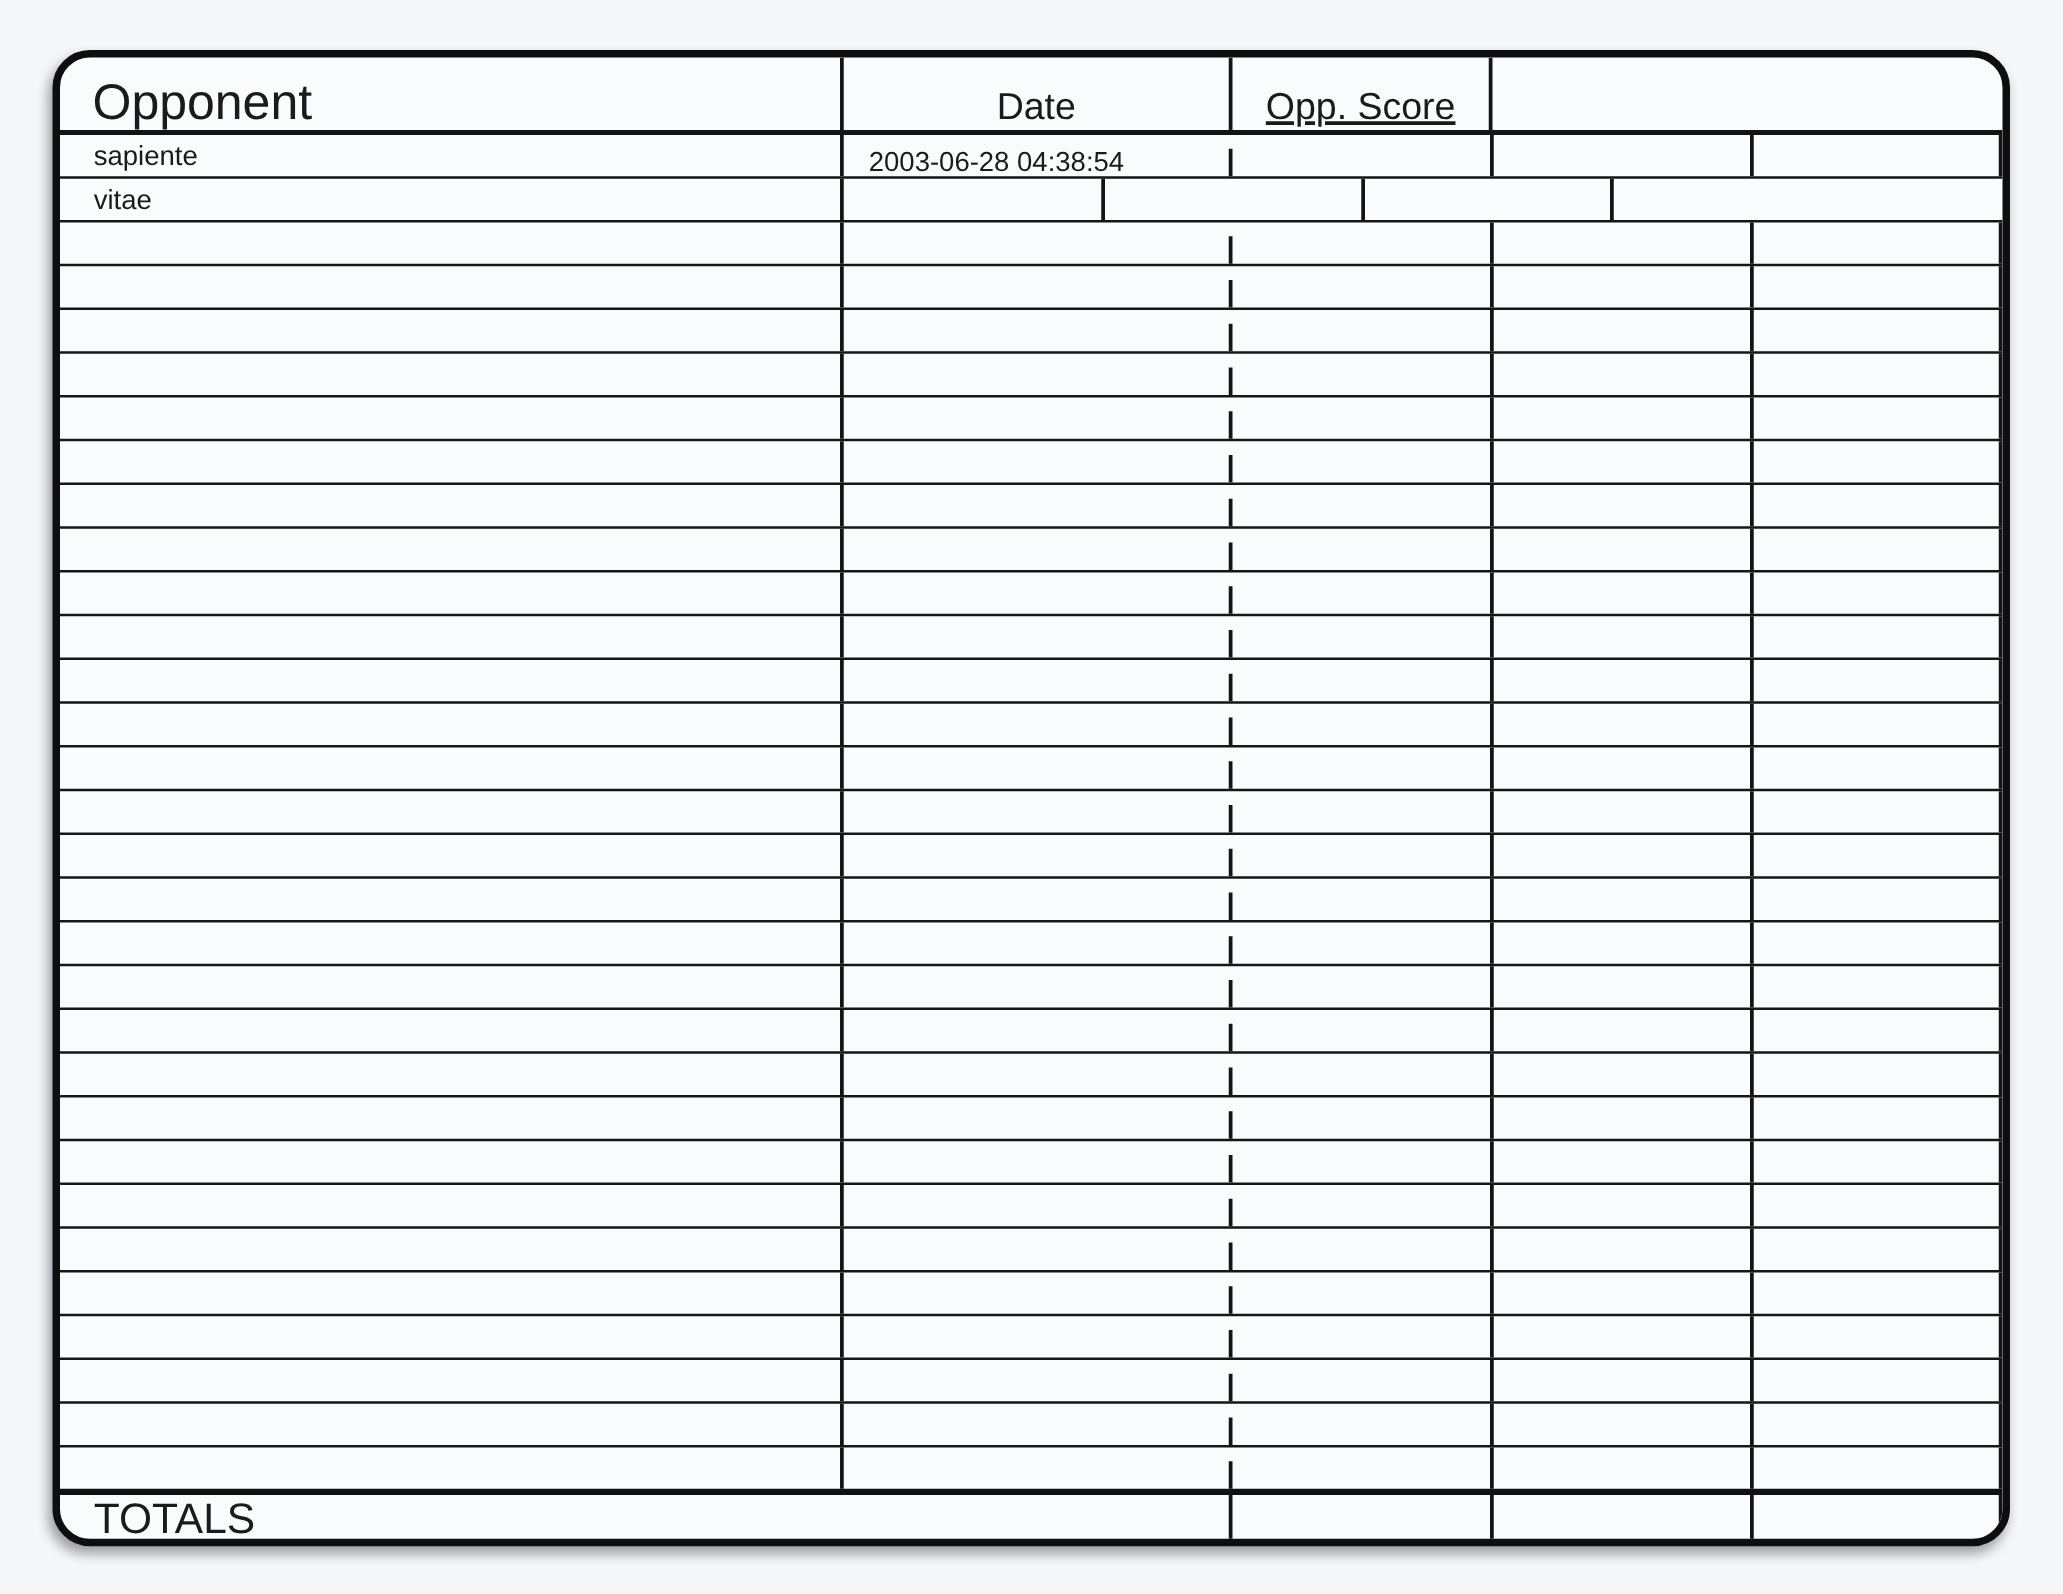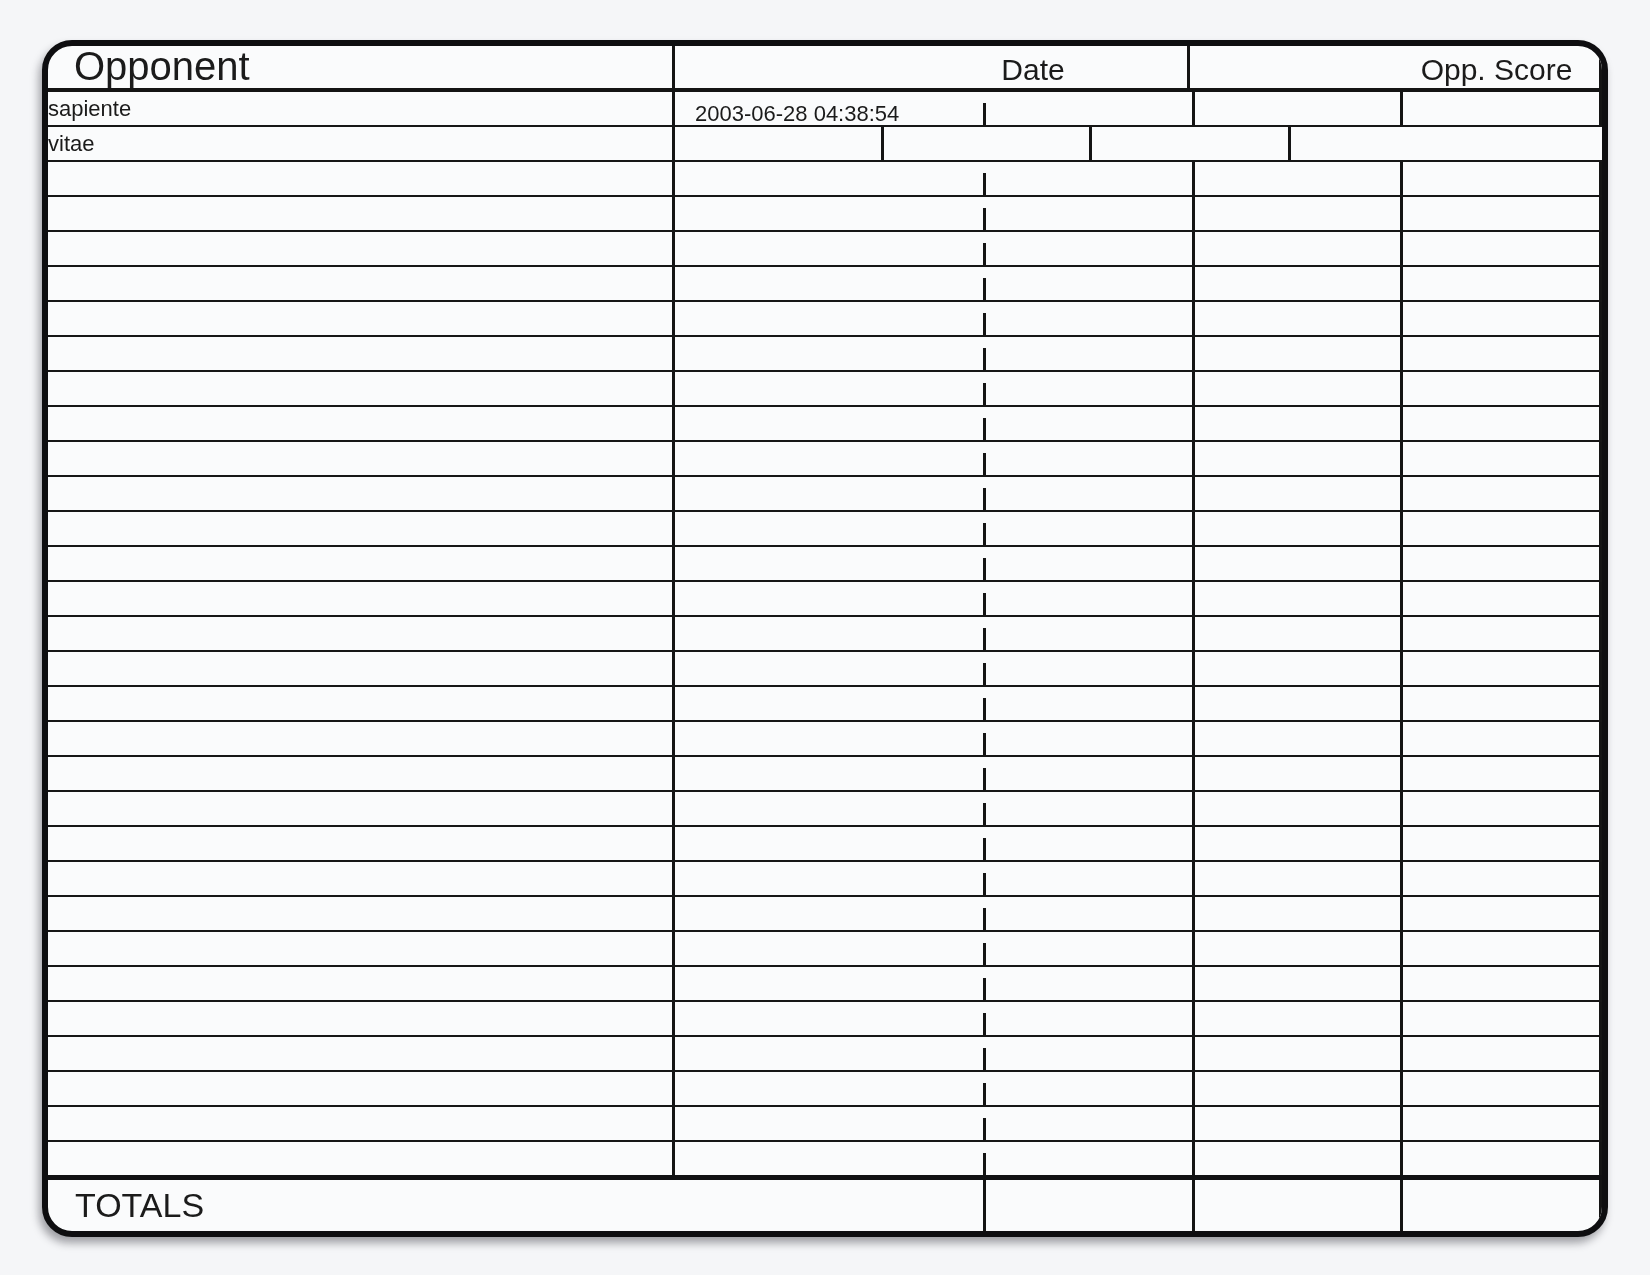--- a/index.html
+++ b/index.html
@@ -18,24 +18,23 @@
     background: #fafbfc;
     border: 6px solid #0e0e10;
     border-radius: 30px;
     overflow: hidden;
     box-shadow: -3px 6px 9px rgba(30,30,40,0.40);
     display: flex;
     flex-direction: column;
   }
   .hrow {
     display: flex;
-    height: 46px;
+    height: 62px;
     border-bottom: 4px solid #141414;
     flex: none;
-    justify-content: space-between;
   }
   .hcell {
     display: flex;
     align-items: flex-end;
     justify-content: center;
     border-right: 3px solid #141414;
     padding-bottom: 3px;
     font-size: 30px;
     line-height: 1.05;
     white-space: nowrap;
@@ -43,41 +42,41 @@
   }
   .hcell.c1 {
     justify-content: flex-start;
     padding-left: 26px;
     font-size: 40px;
     padding-bottom: 1px;
   }
   .c1 { width: 627px; }
   .c2 { width: 311px; }
   .c3 { width: 209px; }
-  .c4 { width: 208px; }
+  .c4 { width: 208px; text-decoration: underline; }
   .c5 { width: 199px; border-right: none; }
 
   .tbody { flex: none; display: flex; flex-direction: column; }
   .row {
     display: flex;
     height: 35px;
     border-bottom: 2px solid #161616;
     flex: none;
   }
   .row:last-child { height: 33px; border-bottom: none; }
   .cell {
     display: flex;
     align-items: center;
     border-right: 3px solid #141414;
     font-size: 22px;
     line-height: 1;
     white-space: nowrap;
     overflow: hidden;
   }
-  .cell.c1 { }
+  .cell.c1 { padding-left: 27px; }
   .cell.c2 { padding-left: 20px; margin-top: 11px; }
   .cell.c3, .cell.c4 { justify-content: center; }
   .cell.c5 { justify-content: center; }
 
   .trow {
     display: flex;
     flex: 1;
     border-top: 5px solid #111113;
     justify-content: flex-end;
   }

